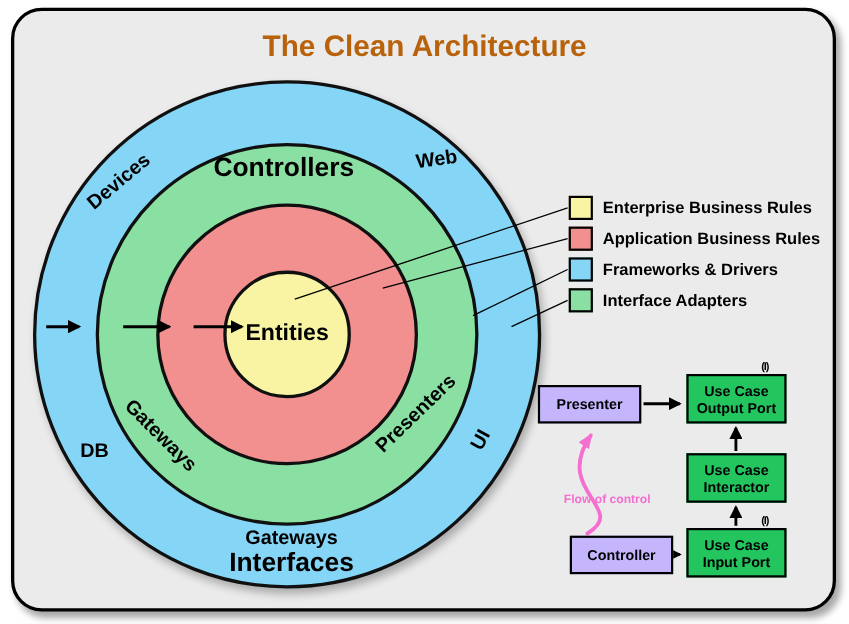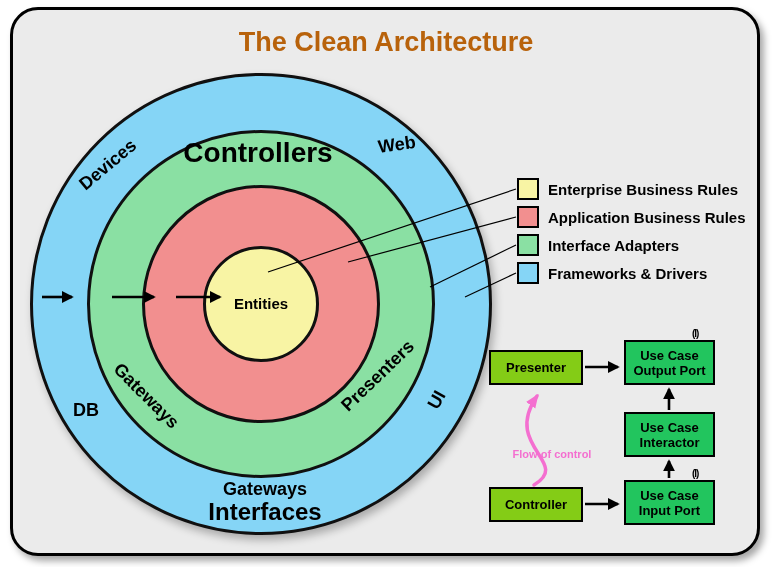--- a/index.html
+++ b/index.html
@@ -19,21 +19,21 @@
   .ring-core     { left:203px; top:246px; width:116px; height:116px; background:#f8f4a4; }
   .ring-label { position:absolute; font-weight:bold; white-space:nowrap; }
   .overlay { position:absolute; left:0; top:0; pointer-events:none; }
   .legend { position:absolute; left:517px; top:178px; display:flex; flex-direction:column; gap:6px; }
   .legend-row { display:flex; align-items:center; height:22px; }
   .swatch { width:22px; height:22px; border:2px solid #000; margin-right:9px; flex:none; }
   .legend-label { font-size:15px; font-weight:bold; white-space:nowrap; }
   .fbox { position:absolute; border:2px solid #000; display:flex; flex-direction:column;
           align-items:center; justify-content:center; font-size:13px; font-weight:bold;
           line-height:15px; text-align:center; }
-  .fbox.green { background:#84cc16; }
+  .fbox.green { background:#c4b5fd; }
   .fbox.pink  { background:#22c55e; }
   .imark { position:absolute; font-size:10px; font-weight:bold; letter-spacing:-1px; }
   .flow-label { position:absolute; transform:translate(-50%,-50%); font-size:11px;
                 font-weight:bold; color:#f46fd0; white-space:nowrap; }
 </style>
 </head>
 <body>
 
 <div class="stage">
 
@@ -72,47 +72,47 @@
     <g stroke="#000" stroke-width="2.6" fill="none">
       <path d="M585,367 L618,367" marker-end="url(#ah)"></path>
       <path d="M585,504 L618,504" marker-end="url(#ah)"></path>
       <path d="M669,410 L669,389" marker-end="url(#ah)"></path>
       <path d="M669,478 L669,461" marker-end="url(#ah)"></path>
     </g>
 
     <path d="M534,485 C572,462 502,447 537,396" stroke="#f46fd0" stroke-width="3.5" fill="none" stroke-linecap="round" marker-end="url(#ahp)"></path>
   </svg>
 
-  <div class="ring-label" style="left:258px;top:153px;transform:translate(-50%,-50%);font-size:28px;">Controllers</div>
-  <div class="ring-label" style="left:261px;top:303px;transform:translate(-50%,-50%);font-size:15px;">Entities</div>
+  <div class="ring-label" style="left:258px;top:153px;transform:translate(-50%,-50%);font-size:24px;">Controllers</div>
+  <div class="ring-label" style="left:261px;top:303px;transform:translate(-50%,-50%);font-size:21px;">Entities</div>
   <div class="ring-label" style="left:108px;top:165px;transform:translate(-50%,-50%) rotate(-40deg);font-size:18px;">Devices</div>
   <div class="ring-label" style="left:397px;top:145px;transform:translate(-50%,-50%) rotate(-8deg);font-size:18px;">Web</div>
   <div class="ring-label" style="left:86px;top:410px;transform:translate(-50%,-50%);font-size:18px;">DB</div>
   <div class="ring-label" style="left:437px;top:400px;transform:translate(-50%,-50%) rotate(-61deg);font-size:18px;">UI</div>
   <div class="ring-label" style="left:146px;top:396px;transform:translate(-50%,-50%) rotate(45deg);font-size:18px;">Gateways</div>
   <div class="ring-label" style="left:378px;top:376px;transform:translate(-50%,-50%) rotate(-44deg);font-size:18px;">Presenters</div>
   <div class="ring-label" style="left:265px;top:489px;transform:translate(-50%,-50%);font-size:18px;">Gateways</div>
   <div class="ring-label" style="left:265px;top:512px;transform:translate(-50%,-50%);font-size:24px;">Interfaces</div>
 
   <div class="legend">
     <div class="legend-row">
       <span class="swatch" style="background-color: rgb(248, 244, 164);"></span>
       <span class="legend-label">Enterprise Business Rules</span>
     </div>
     <div class="legend-row">
       <span class="swatch" style="background-color: rgb(242, 143, 143);"></span>
       <span class="legend-label">Application Business Rules</span>
     </div>
     <div class="legend-row">
+      <span class="swatch" style="background-color: rgb(133, 213, 246);"></span>
+      <span class="legend-label">Frameworks &amp; Drivers</span>
+    </div>
+    <div class="legend-row">
       <span class="swatch" style="background-color: rgb(138, 224, 163);"></span>
       <span class="legend-label">Interface Adapters</span>
-    </div>
-    <div class="legend-row">
-      <span class="swatch" style="background-color: rgb(133, 213, 246);"></span>
-      <span class="legend-label">Frameworks &amp; Drivers</span>
     </div>
   </div>
 
   <div class="fbox green" style="left:489px;top:350px;width:94px;height:35px;">
     <span>Presenter</span>
   </div>
 
   <div class="fbox pink" style="left:624px;top:340px;width:91px;height:45px;">
     <span>Use Case</span>
     <span>Output Port</span>
@@ -121,21 +121,21 @@
   <div class="fbox pink" style="left:624px;top:412px;width:91px;height:45px;">
     <span>Use Case</span>
     <span>Interactor</span>
   </div>
 
   <div class="fbox pink" style="left:624px;top:480px;width:91px;height:45px;">
     <span>Use Case</span>
     <span>Input Port</span>
   </div>
 
-  <div class="fbox green" style="left:489px;top:487px;width:94px;height:35px;">
+  <div class="fbox green" style="left:518px;top:487px;width:94px;height:35px;">
     <span>Controller</span>
   </div>
 
   <div class="imark" style="left:692px;top:328px;">(I)</div>
   <div class="imark" style="left:692px;top:468px;">(I)</div>
 
   <div class="flow-label" style="left:552px;top:454px;">Flow of control</div>
 
 </div>
 

